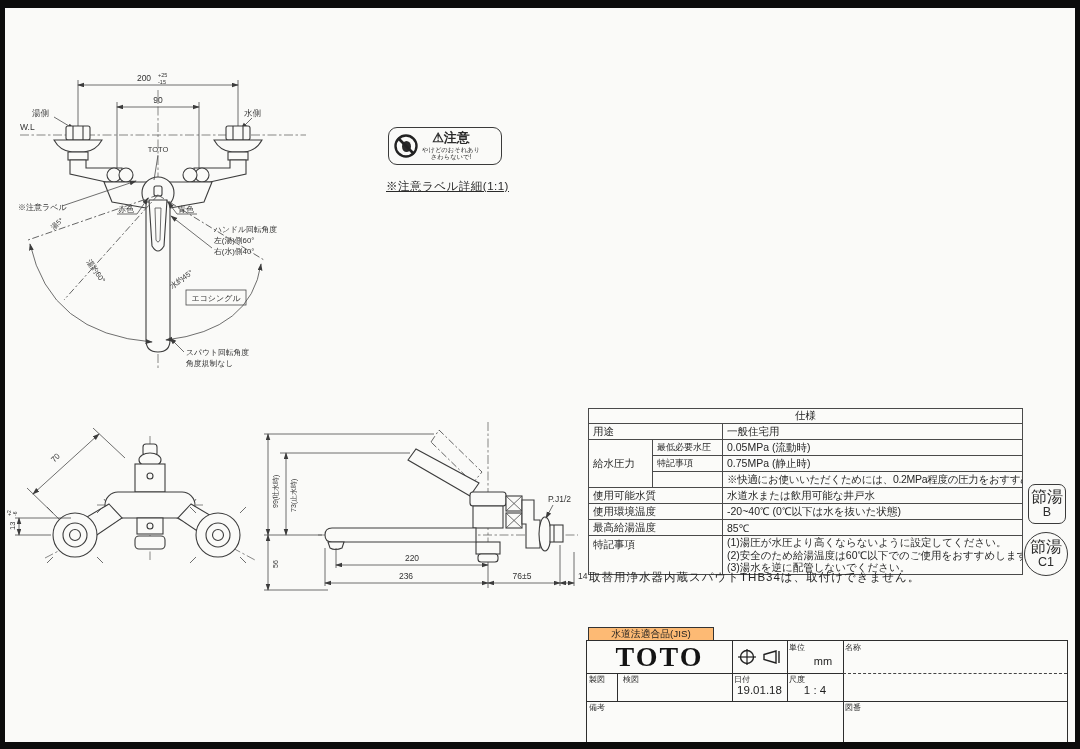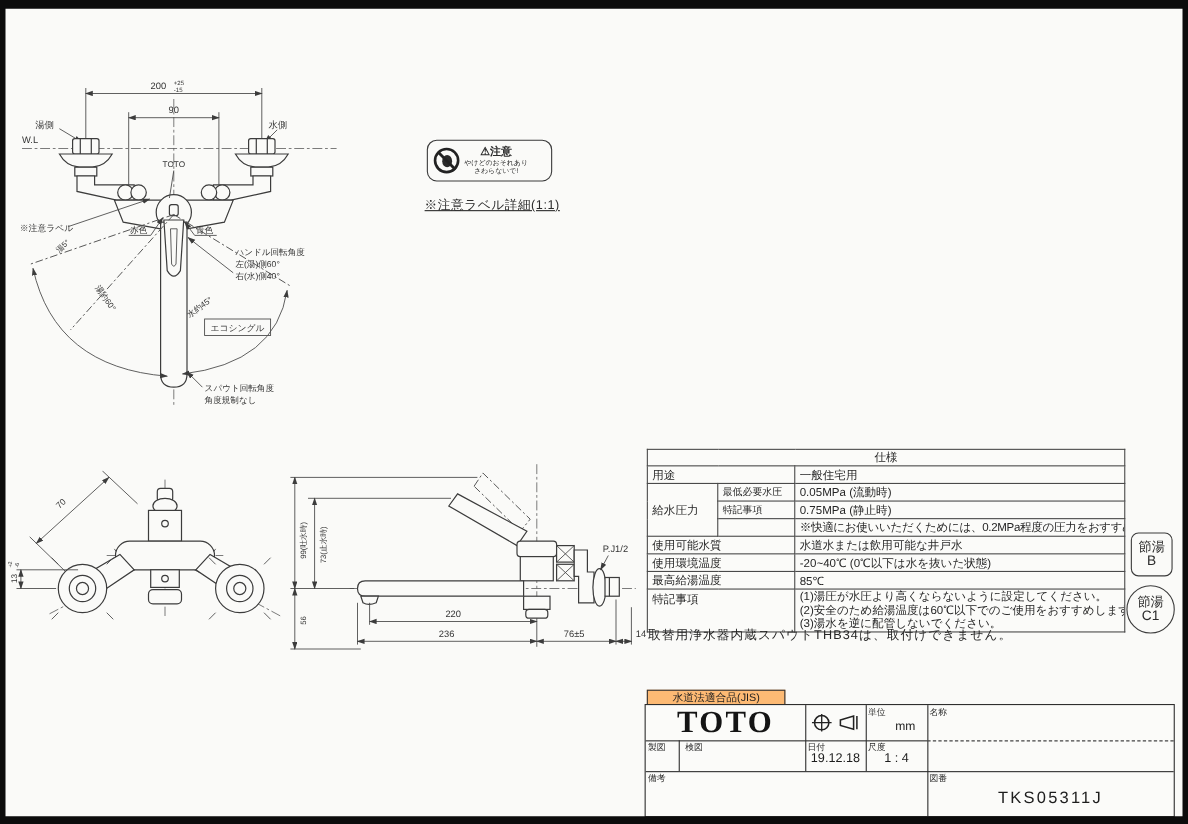--- a/index.html
+++ b/index.html
@@ -11,37 +11,37 @@
   svg text{fill:#333;font-family:"Liberation Sans",sans-serif;}
   svg .ln{stroke:#3c3c3c;stroke-width:1.1;fill:none;}
   svg .fillw{stroke:#3c3c3c;stroke-width:1.1;fill:#fafaf8;}
   svg .dim{stroke:#4a4a4a;stroke-width:0.8;fill:none;}
   svg .cl{stroke:#555;stroke-width:0.7;fill:none;stroke-dasharray:9 2.5 2.5 2.5;}
   svg .dash{stroke:#555;stroke-width:0.9;fill:none;stroke-dasharray:7 2.5 2 2.5;}
   
   .warnbox{display:flex;align-items:center;gap:3px;border:1.3px solid #3a3a3a;border-radius:9px;
            padding:2px 4px;background:#fafaf8;}
   .warnbox .txt{display:flex;flex-direction:column;align-items:center;line-height:1.15;}
-  .warn-head{font-size:10px;font-weight:bold;color:#2b2b2b;}
+  .warn-head{font-size:13px;font-weight:bold;color:#2b2b2b;}
   .warn-line{font-size:6.3px;color:#2b2b2b;white-space:nowrap;}
   .warn-caption{font-size:11.5px;color:#2b2b2b;text-decoration:underline;letter-spacing:0.5px;}
   
   table.spec{border-collapse:collapse;table-layout:fixed;width:434px;background:#fbfbf9;}
   table.spec td,table.spec th{border:1px solid #4a4a4a;font-size:10.5px;font-weight:normal;
       padding:0 4px;color:#262626;text-align:left;vertical-align:middle;white-space:nowrap;overflow:hidden;}
   table.spec th.title{text-align:center;height:14px;font-size:10.5px;}
   table.spec td{height:15px;}
   td.smallnote{font-size:9px;letter-spacing:-0.3px;}
   td.notes{height:auto;line-height:12.5px;padding:2px 4px;}
   
   .badge-sq{border:1.6px solid #3b3b3b;border-radius:7px;width:36px;height:38px;
      display:flex;flex-direction:column;align-items:center;justify-content:center;line-height:1.05;background:#fafaf8;}
   .badge-ci{border:1.6px solid #3b3b3b;border-radius:50%;width:42px;height:42px;
      display:flex;flex-direction:column;align-items:center;justify-content:center;line-height:1.05;background:#fafaf8;}
-  .badge-l1{font-size:12px;color:#2b2b2b;}
+  .badge-l1{font-size:16px;color:#2b2b2b;}
   .badge-l2{font-size:12.5px;color:#2b2b2b;}
   
   .tblock{width:480px;height:115px;}
   .tb-tab{position:absolute;left:2px;top:0;width:124px;height:13px;border:1px solid #333;
       font-size:9.8px;display:flex;align-items:center;justify-content:center;background:#fdba74;color:#1e1e1e;}
   .tb-main{position:absolute;left:0;top:13px;width:480px;height:101px;border:1.6px solid #2e2e2e;background:#fbfbf9;}
   .cell{position:absolute;border-color:#2e2e2e;}
   .lbl{position:absolute;left:2px;top:1px;font-size:8px;color:#2a2a2a;}
   .val-c{position:absolute;left:0;right:0;text-align:center;color:#1d1d1d;}
   .toto-logo{font-family:"Liberation Serif",serif;font-weight:900;font-size:28px;letter-spacing:2px;color:#141414;}
@@ -427,29 +427,28 @@
       </div>
 
       <div class="cell" style="left:0;top:32px;width:30px;height:28px;">
         <span class="lbl">製図</span>
       </div>
       <div class="cell" style="left:34px;top:32px;width:115px;height:28px;padding-left:36px;">
         <span class="lbl">検図</span>
       </div>
       <div class="cell" style="left:145px;top:32px;width:55px;height:28px;">
         <span class="lbl">日付</span>
-        <span class="val-c" style="top:11px;font-size:11.5px;">19.12.18</span>
+        <span class="val-c" style="top:11px;font-size:11.5px;">19.01.18</span>
       </div>
       <div class="cell" style="left:200px;top:32px;width:56px;height:28px;">
         <span class="lbl">尺度</span>
         <span class="val-c" style="top:11px;font-size:11.5px;">1 : 4</span>
       </div>
 
       <div class="cell" style="left:0;top:60px;width:256px;height:41px;">
         <span class="lbl">備考</span>
       </div>
       <div class="cell" style="left:256px;top:60px;width:224px;height:41px;">
         <span class="lbl">図番</span>
-        <span class="val-c" style="top:16px;font-size:15px;letter-spacing:2px;">TKS05311J</span>
       </div>
     </div>
   </div>
 </div>
 
 </body></html>

